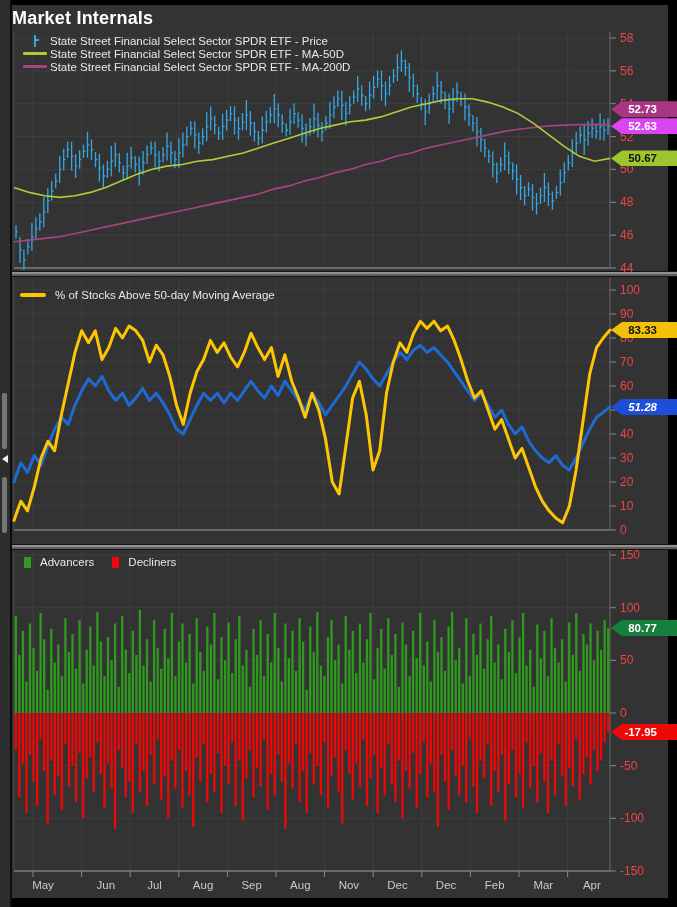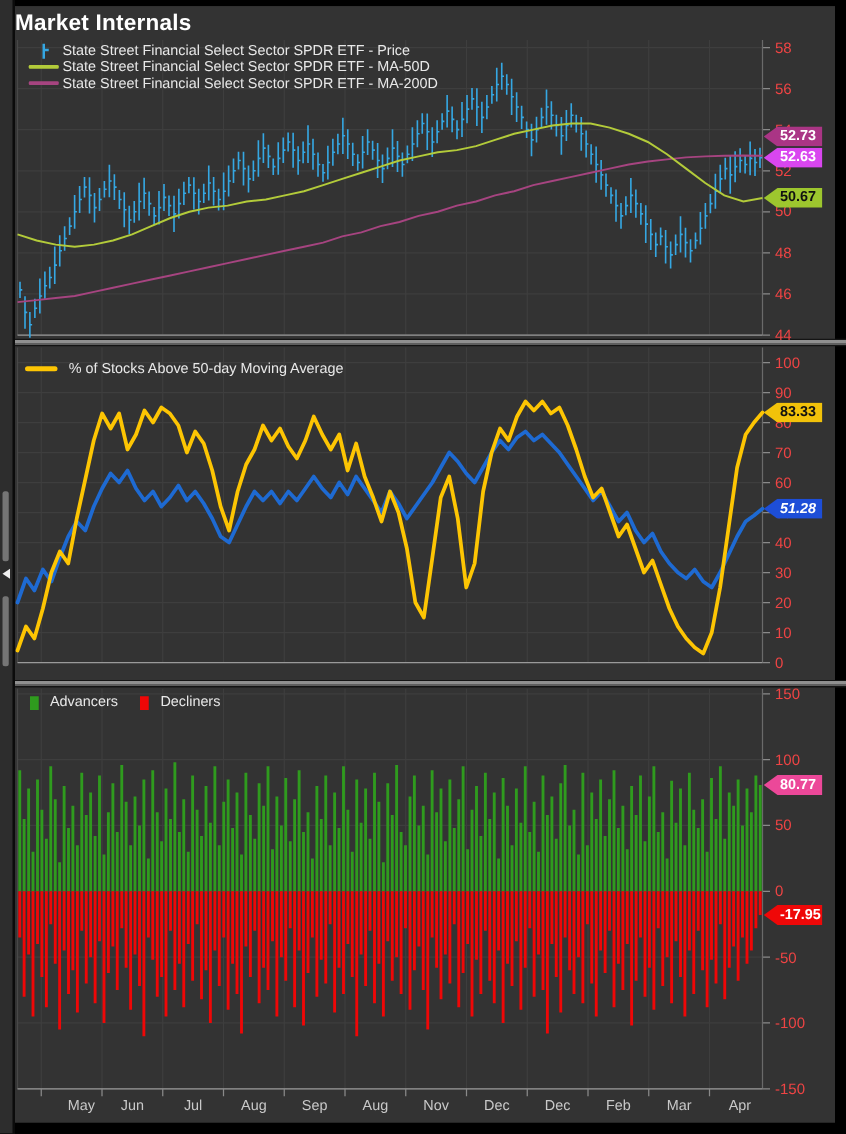--- a/index.html
+++ b/index.html
@@ -33,22 +33,22 @@
   .ic-bar::after{content:"";position:absolute;left:7px;top:4px;width:3px;height:2px;background:currentColor;}
   .ic-sq{width:7px;height:11px;background:currentColor;}
   .legend-pct{left:20px;top:289px;display:flex;align-items:center;}
   .legend-adv{left:24px;top:556px;display:flex;align-items:center;}
   .litem{display:flex;align-items:center;margin-right:18px;}
   .litem .lbl{margin-left:9px;}
   .lbl{white-space:nowrap;}
   
   .ytick{position:absolute;left:620px;transform:translateY(-50%);color:#ef4444;font-size:12px;}
   .xtick{position:absolute;top:879px;transform:translateX(-50%);color:#c9c9c9;font-size:11.5px;}
-  .tag{position:absolute;left:611px;height:16px;line-height:16px;min-width:33px;text-align:left;
-       transform:translateY(-50%);font-size:11.5px;font-weight:bold;padding:0 1px 0 13px;
+  .tag{position:absolute;left:611px;height:16px;line-height:16px;min-width:33px;text-align:right;
+       transform:translateY(-50%);font-size:11.5px;font-weight:bold;padding:0 20px 0 13px;
        clip-path:polygon(0 50%,11px 0,100% 0,100% 100%,11px 100%);}
 </style>
 </head>
 <body>
 
 <div class="stage">
   <div class="frame-bg"></div>
 
   <svg class="chart" id="chart-svg" width="677" height="907">
       <rect x="12" y="5" width="656" height="893" fill="#333333"></rect>
@@ -240,33 +240,33 @@
       <span class="ytick" style="top: 482px;">20</span>
       <span class="ytick" style="top: 506px;">10</span>
       <span class="ytick" style="top: 530px;">0</span>
       <span class="ytick" style="top: 555px;">150</span>
       <span class="ytick" style="top: 607.667px;">100</span>
       <span class="ytick" style="top: 660.333px;">50</span>
       <span class="ytick" style="top: 713px;">0</span>
       <span class="ytick" style="top: 765.667px;">-50</span>
       <span class="ytick" style="top: 818.333px;">-100</span>
       <span class="ytick" style="top: 871px;">-150</span>
-      <span class="xtick" style="left: 65px; text-align: center;">May</span>
+      <span class="xtick" style="left: 43px; text-align: center;">May</span>
       <span class="xtick" style="left: 105.9px;">Jun</span>
       <span class="xtick" style="left: 154.5px;">Jul</span>
       <span class="xtick" style="left: 203.1px;">Aug</span>
       <span class="xtick" style="left: 251.7px;">Sep</span>
       <span class="xtick" style="left: 300.3px;">Aug</span>
       <span class="xtick" style="left: 348.9px;">Nov</span>
       <span class="xtick" style="left: 397.5px;">Dec</span>
       <span class="xtick" style="left: 446.1px;">Dec</span>
       <span class="xtick" style="left: 494.7px;">Feb</span>
       <span class="xtick" style="left: 543.3px;">Mar</span>
       <span class="xtick" style="left: 591.9px;">Apr</span>
       <div class="tag" style="top: 126.221px; background: #d946ef; color: rgb(255, 255, 255);">52.63</div>
       <div class="tag" style="top: 109.221px; background: rgb(170, 53, 133); color: rgb(255, 255, 255);">52.73</div>
       <div class="tag" style="top: 158.421px; background: rgb(157, 198, 46); color: rgb(17, 17, 17);">50.67</div>
       <div class="tag" style="top: 330.008px; background: rgb(242, 194, 10); color: rgb(17, 17, 17);">83.33</div>
       <div class="tag" style="top: 406.928px; background: #1d4ed8; color: rgb(255, 255, 255); font-style: italic;">51.28</div>
-      <div class="tag" style="top: 627.922px; background: #ec4899; color: rgb(255, 255, 255);">80.77</div>
+      <div class="tag" style="top: 627.922px; background: #15803d; color: rgb(255, 255, 255);">80.77</div>
       <div class="tag" style="top: 731.907px; background: rgb(239, 8, 8); color: rgb(255, 255, 255);">-17.95</div>
     </div>
 </div>
 
 </body></html>

